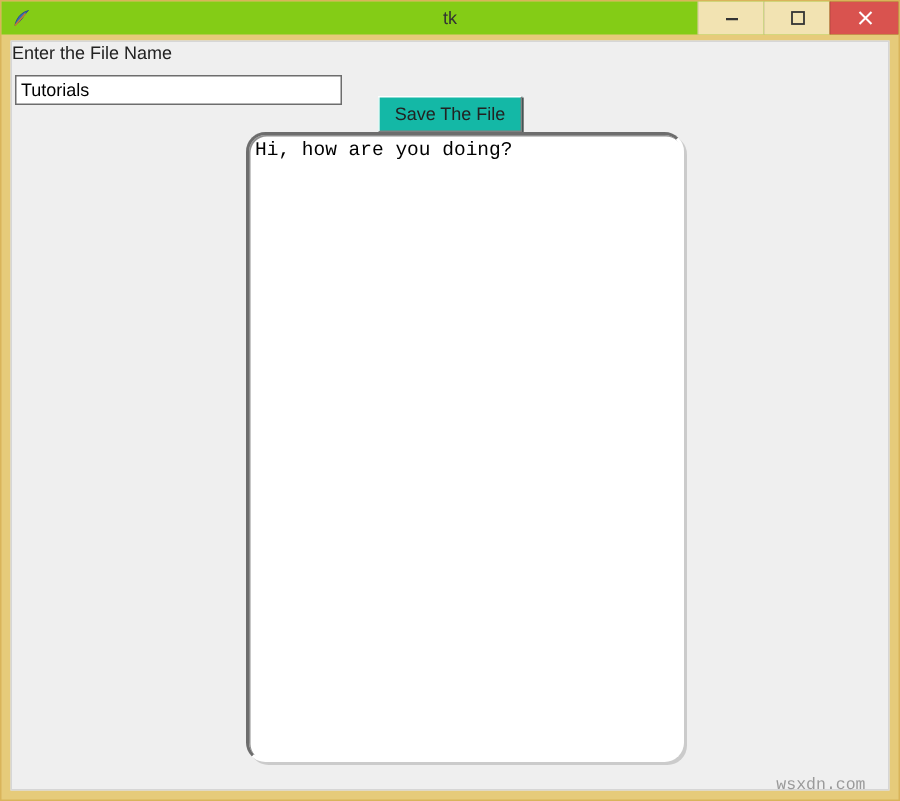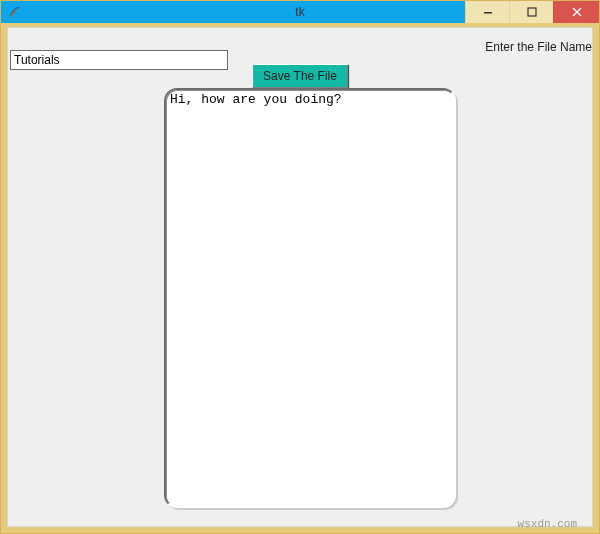--- a/index.html
+++ b/index.html
@@ -17,21 +17,21 @@
       position: absolute;
       left: 0; top: 0;
       width: 600px;
       height: 534px;
       border: 1px solid #d9b45a;
       background: #e6cb7a;
     }
     
     .titlebar {
       height: 22px;
-      background: #0ea5e9;
+      background: #84cc16;
       display: flex;
       align-items: center;
       position: relative;
     }
     .titlebar .icon {
       width: 16px; height: 16px;
       margin-left: 6px;
       display: inline-block;
     }
     .titlebar .title {
@@ -69,24 +69,24 @@
     .win-btn svg { display:block; }
     
     .client {
       position: absolute;
       left: 6px; right: 6px;
       top: 26px; bottom: 6px;
       background: #efefef;
       border: 1px solid #d6d6d6;
     }
     .prompt-label {
-      text-align: right;
+      text-align: left;
       font-size: 12px;
       color: #222;
-      padding-top: 12px;
+      padding-top: 0;
     }
     .filename-input {
       position: absolute;
       left: 2px;
       top: 22px;
       width: 218px;
       height: 20px;
       border: 1px solid #6d6d6d;
       background: #fff;
       font-family: "Segoe UI", Tahoma, sans-serif;

